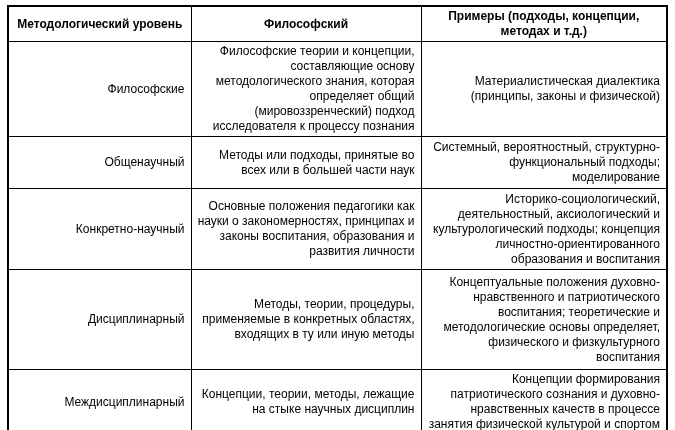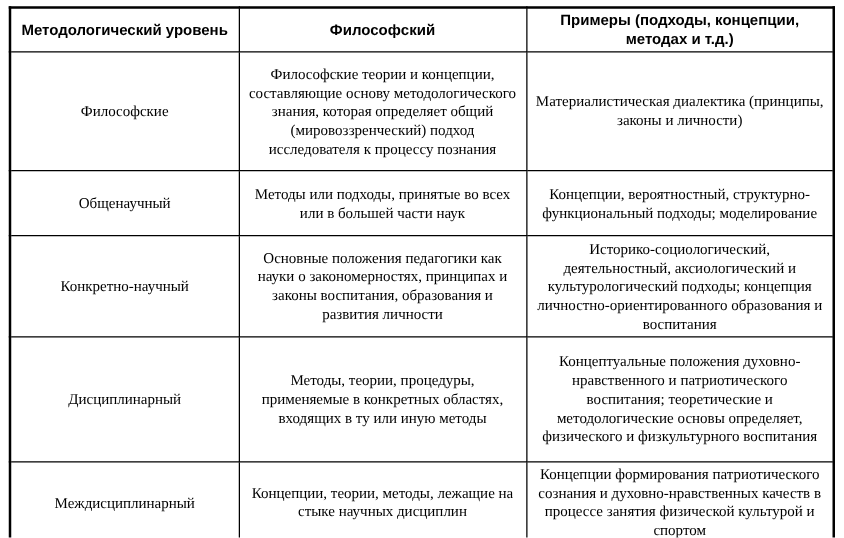--- a/index.html
+++ b/index.html
@@ -33,22 +33,21 @@
     padding: 2px 6px;
     overflow: hidden;
     word-wrap: break-word;
   }
   .method-table th {
     font-weight: bold;
     text-align: center;
     padding: 2px 8px;
   }
   .method-table td {
-    text-align: center;
-    font-family: Liberation Serif, serif;
+    text-align: right;
   }
   col.c1 { width: 183px; }
   col.c2 { width: 230px; }
   col.c3 { width: 246px; }
   tr.hr  { height: 35px; }
   tr.r0  { height: 95px; }
   tr.r1  { height: 52px; }
   tr.r2  { height: 81px; }
   tr.r3  { height: 100px; }
   tr.r4  { height: 59px; }
@@ -66,26 +65,26 @@
     <tr class="hr">
       <th>Методологический уровень</th>
       <th>Философский</th>
       <th>Примеры (подходы, концепции, методах и т.д.)</th>
     </tr>
   </thead>
   <tbody>
     <tr class="r0">
       <td>Философские</td>
       <td>Философские теории и концепции, составляющие основу методологического знания, которая определяет общий (мировоззренческий) подход исследователя к процессу познания</td>
-      <td>Материалистическая диалектика (принципы, законы и личности)</td>
+      <td>Материалистическая диалектика (принципы, законы и физической)</td>
     </tr>
     <tr class="r1">
       <td>Общенаучный</td>
       <td>Методы или подходы, принятые во всех или в большей части наук</td>
-      <td>Концепции, вероятностный, структурно-функциональный подходы; моделирование</td>
+      <td>Системный, вероятностный, структурно-функциональный подходы; моделирование</td>
     </tr>
     <tr class="r2">
       <td>Конкретно-научный</td>
       <td>Основные положения педагогики как науки о закономерностях, принципах и законы воспитания, образования и развития личности</td>
       <td>Историко-социологический, деятельностный, аксиологический и культурологический подходы; концепция личностно-ориентированного образования и воспитания</td>
     </tr>
     <tr class="r3">
       <td>Дисциплинарный</td>
       <td>Методы, теории, процедуры, применяемые в конкретных областях, входящих в ту или иную методы</td>
       <td>Концептуальные положения духовно-нравственного и патриотического воспитания; теоретические и методологические основы определяет, физического и физкультурного воспитания</td>

